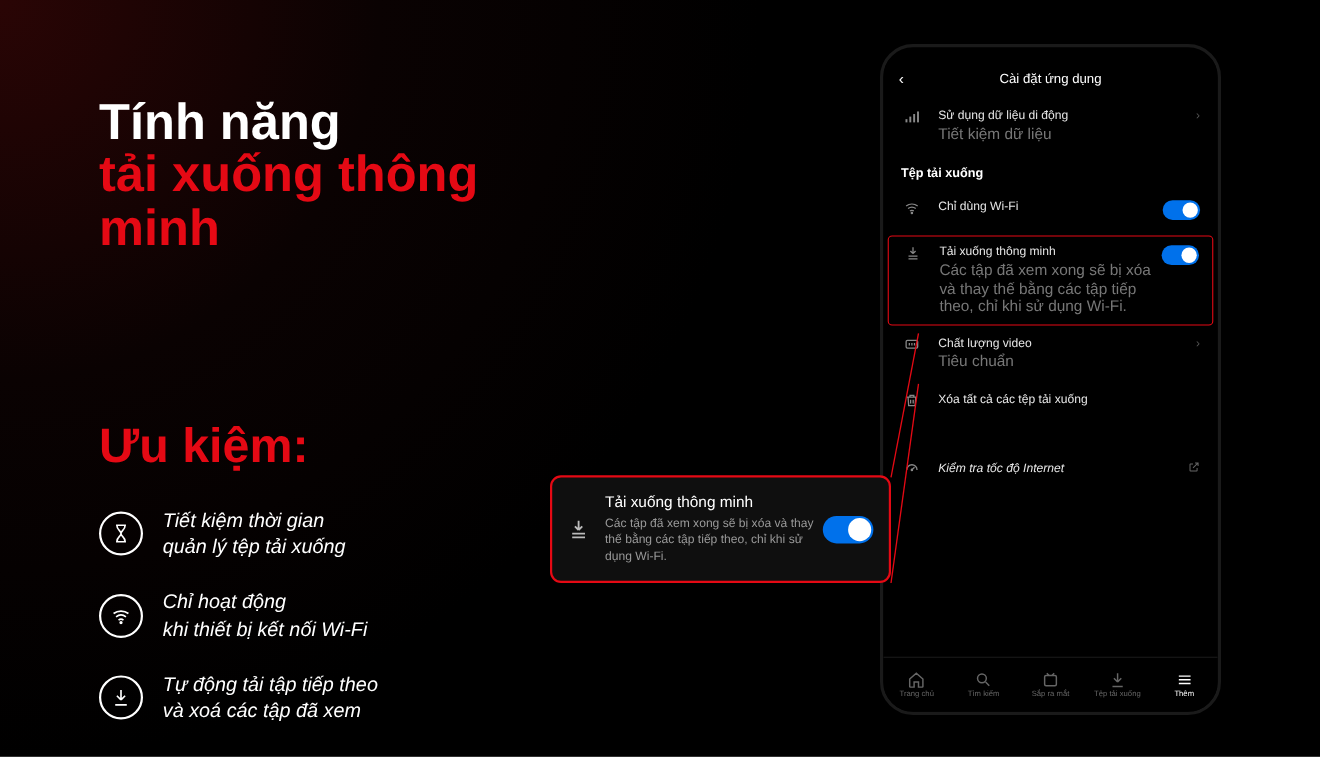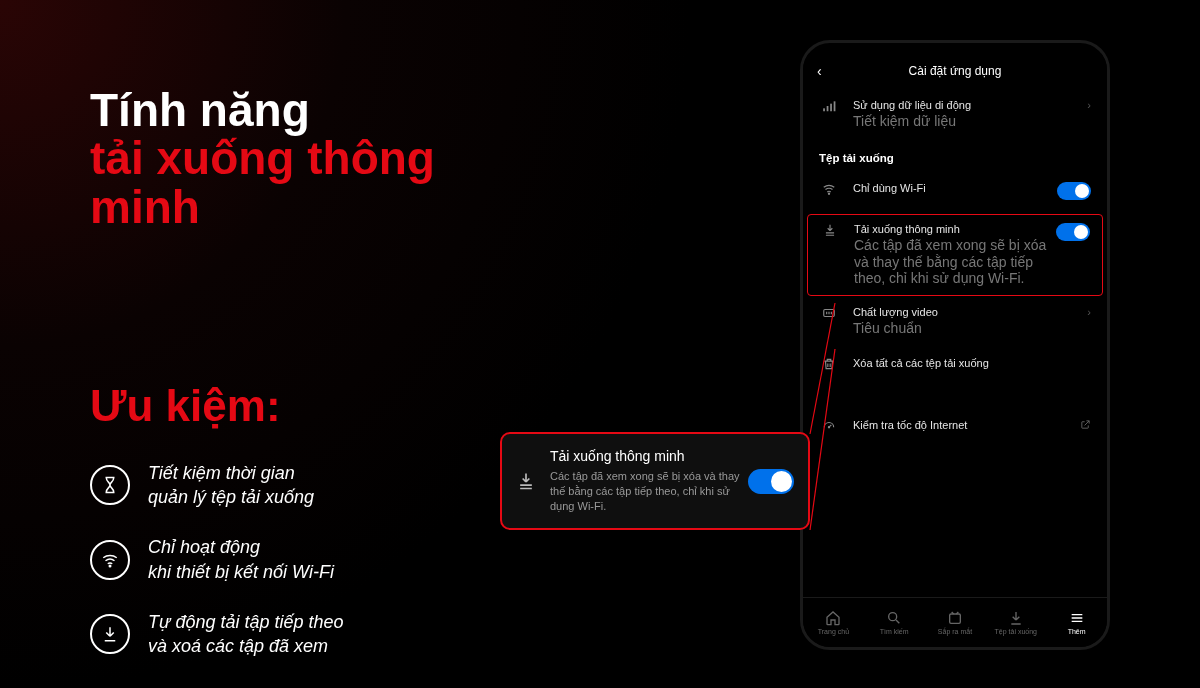--- a/index.html
+++ b/index.html
@@ -191,22 +191,24 @@
   display: inline-block;
   width: 7px;
   height: 7px;
   margin-right: 4px;
   vertical-align: middle;
 }
 .storage-labels .lbl-netflix::before { background: #fff; }
 .storage-labels .lbl-free::before { background: #555; }
 .internet-row {
   display: flex;
+  align-items: center;
   padding: 12px 16px;
   margin-top: 18px;
+  font-style: italic;
 }
 .internet-row .row-icon { color: #888; }
 .internet-row .row-title { flex: 1; color: #e6e6e6; font-size: 11px; }
 .ext-icon { color: #666; font-size: 10px; }
 .bottom-nav {
   position: absolute;
   bottom: 0;
   left: 0;
   right: 0;
   height: 50px;

